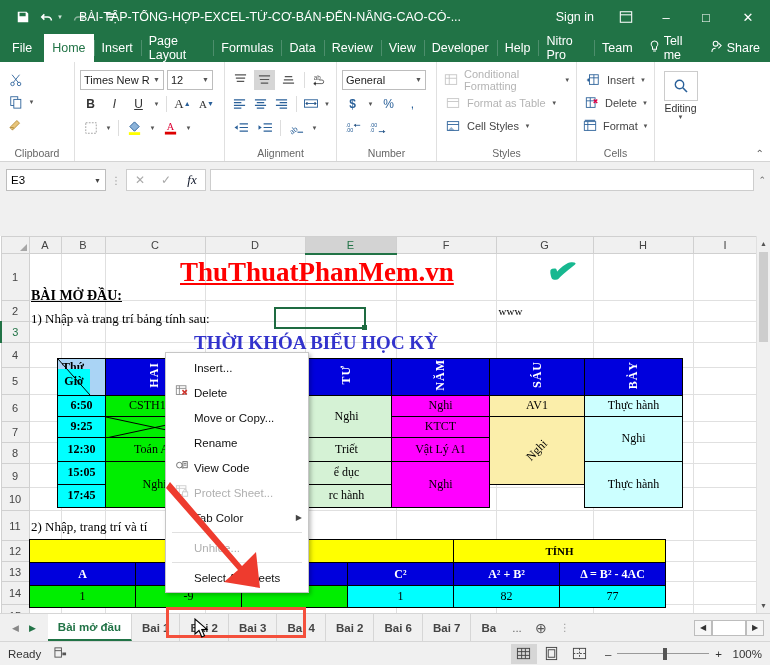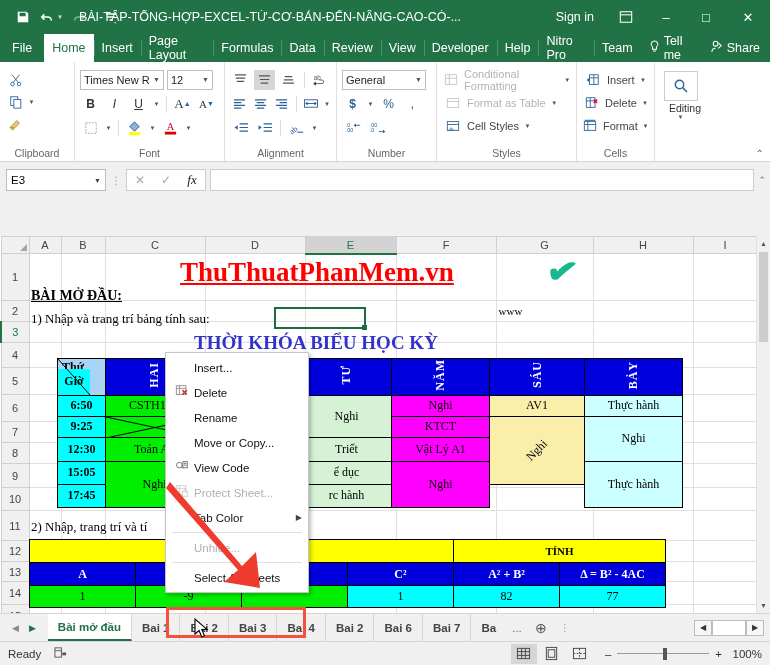--- a/index.html
+++ b/index.html
@@ -377,21 +377,20 @@
           <div class="btn-ico">
             <svg width="15" height="15" viewBox="0 0 16 16">
                 <text x="8" y="11" font-size="11" text-anchor="middle" fill="#d03" font-family="Liberation Serif">A</text>
                 <rect x="2" y="12.5" width="12" height="3" fill="#dd0000"></rect>
               </svg>
           </div>
           <div class="caret">▼</div>
         </div>
       </div>
     </div>
-    <div class="glabel">Font</div>
   </div>
 
   <div class="rgroup aligng">
     <div class="gbody">
       <div class="fg-rows">
         <div class="fg-row">
           <div class="btn-ico">
             <svg width="15" height="13" viewBox="0 0 16 14">
                 <path stroke="#555" stroke-width="1.3" d="M2 2h12M3 5.5h10M4 9h8"></path>
               </svg>
@@ -584,21 +583,21 @@
   </div>
 
   <div class="rgroup editg">
     <div class="gbody" style="display:block">
       <div class="edit-btn">
         <svg width="16" height="16" viewBox="0 0 16 16">
             <circle cx="6.5" cy="6.5" r="4.2" fill="none" stroke="#2a6099" stroke-width="1.4"></circle>
             <path stroke="#2a6099" stroke-width="1.6" d="M9.8 9.8L14 14"></path>
           </svg>
       </div>
-      <div style="text-align:right;font-size:10.5px;color:#333;margin-top:1px;">Editing</div>
+      <div style="text-align:center;font-size:10.5px;color:#333;margin-top:1px;">Editing</div>
       <div class="caret" style="margin:0 auto">▼</div>
     </div>
     <div class="glabel"></div>
   </div>
   <div class="collapse-ribbon">⌃</div>
 </div>
 
 <div class="fbar">
   <div class="namebox">
     <span>E3</span>
@@ -930,25 +929,25 @@
         <svg width="14" height="14" viewBox="0 0 16 16">
             <rect x="1.5" y="2" width="11" height="10" fill="none" stroke="#888"></rect>
             <path stroke="#888" d="M1.5 5h11M5 2v10"></path>
             <path stroke="#d0342c" stroke-width="1.8" d="M8.5 7l5 5M13.5 7l-5 5"></path>
           </svg>
       </span>
       <span class="clabel">Delete</span>
     </div>
     <div class="ctxitem">
       <span class="cicon"></span>
-      <span class="clabel">Rename</span>
+      <span class="clabel">Move or Copy...</span>
     </div>
     <div class="ctxitem">
       <span class="cicon"></span>
-      <span class="clabel">Move or Copy...</span>
+      <span class="clabel">Rename</span>
     </div>
     <div class="ctxitem">
       <span class="cicon">
         <svg width="14" height="14" viewBox="0 0 16 16">
             <circle cx="5" cy="7" r="3.2" fill="none" stroke="#666"></circle>
             <path stroke="#666" d="M7.3 9.3L9 11"></path>
             <rect x="9" y="3" width="5" height="7" fill="none" stroke="#666"></rect>
             <path stroke="#666" d="M10 5h3M10 7h3"></path>
           </svg>
       </span>

